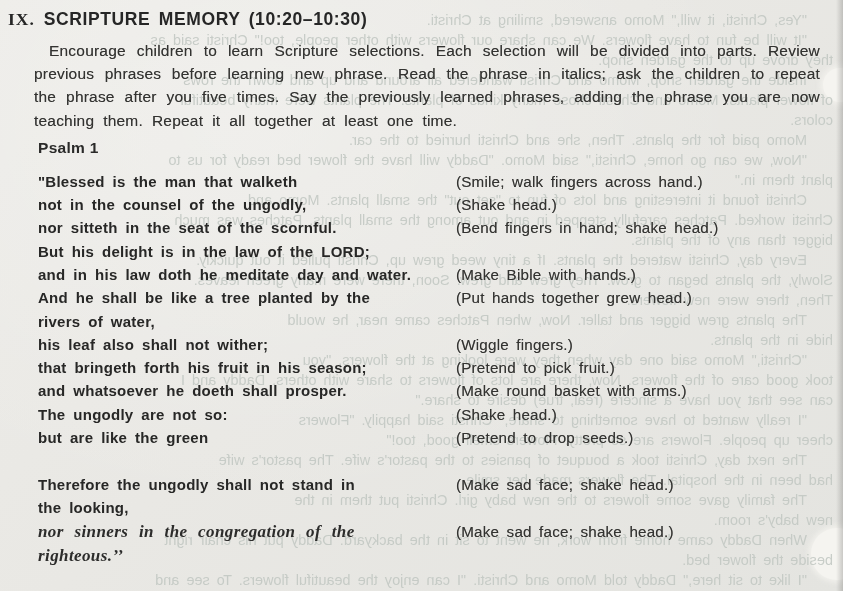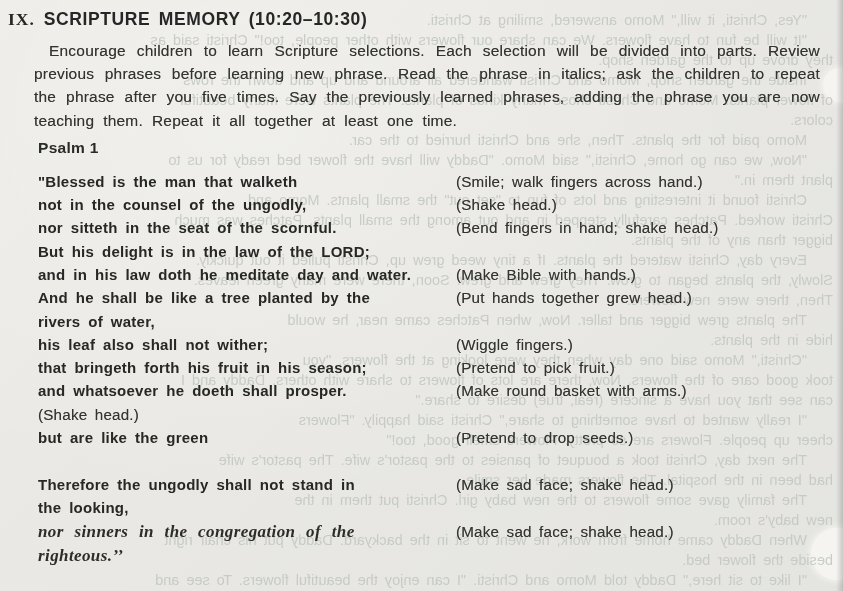--- a/index.html
+++ b/index.html
@@ -159,20 +159,21 @@
         </div>
         <div class="psalm-row">
           <span class="verse bold">that bringeth forth his fruit in his season;</span>
           <span class="action">(Pretend to pick fruit.)</span>
         </div>
         <div class="psalm-row">
           <span class="verse bold">and whatsoever he doeth shall prosper.</span>
           <span class="action">(Make round basket with arms.)</span>
         </div>
         <div class="psalm-row">
+          <span class="verse bold">The ungodly are not so:</span>
           <span class="action">(Shake head.)</span>
         </div>
         <div class="psalm-row">
           <span class="verse bold">but are like the green</span>
           <span class="action">(Pretend to drop seeds.)</span>
         </div>
         <div class="psalm-row">
         </div>
         <div class="psalm-row">
           <span class="verse bold">Therefore the ungodly shall not stand in</span>

